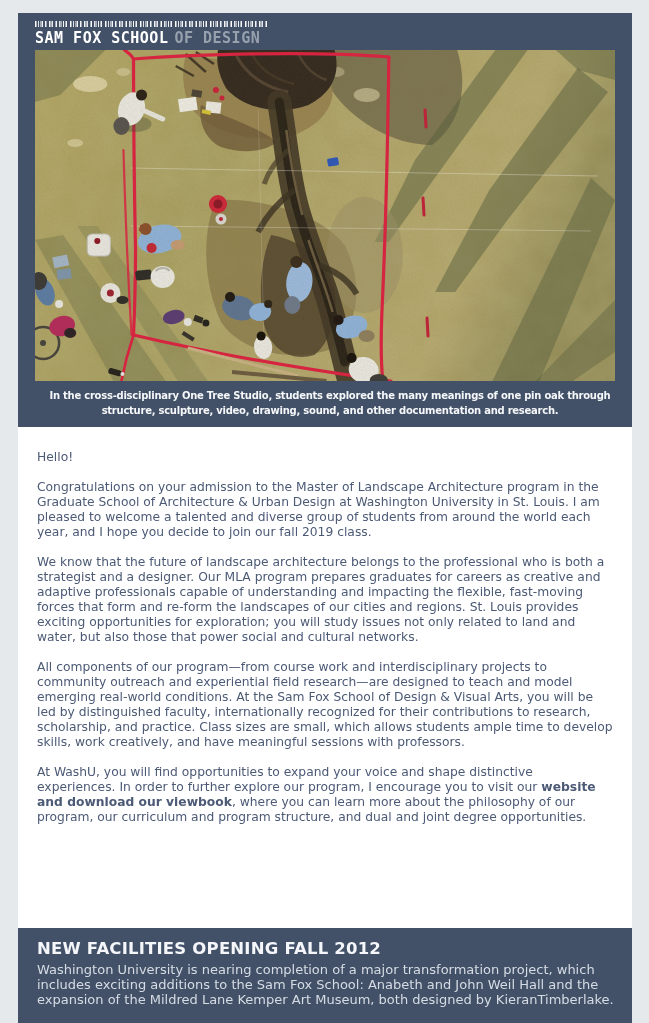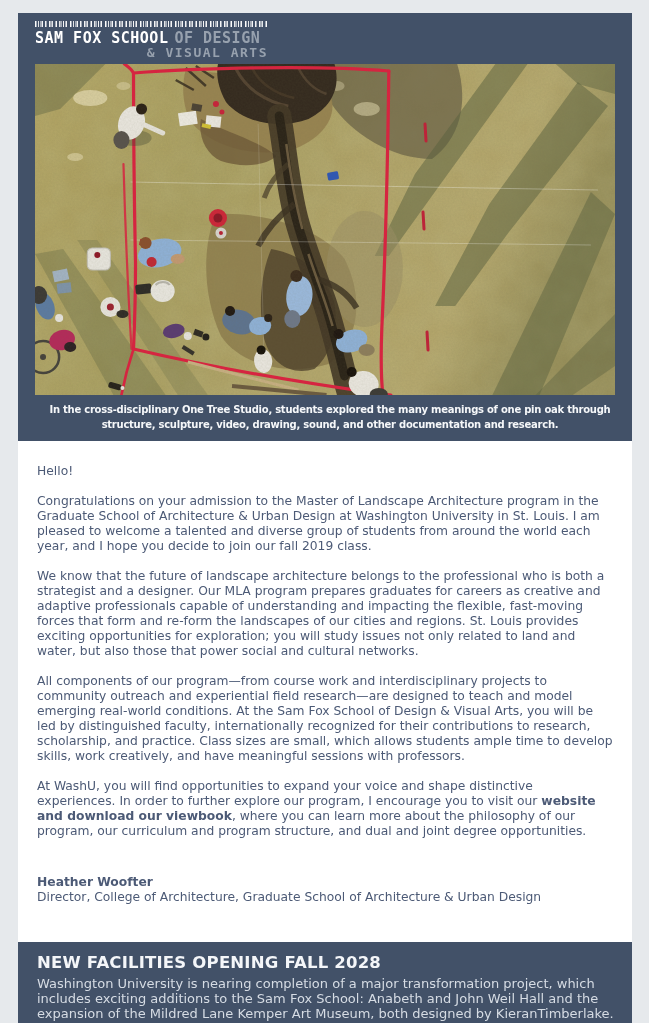--- a/index.html
+++ b/index.html
@@ -44,21 +44,20 @@
 <div class="page">
   <div class="card">
 
     <div class="header-block">
       <div class="logo-area">
         <div class="barcode"></div>
         <div class="logo-line1">
           <span class="logo-school">SAM FOX SCHOOL</span>
           <span class="logo-light">OF DESIGN</span>
         </div>
-        <div class="logo-line2 logo-light">&amp; VISUAL ARTS</div>
       </div>
 
       <div class="photo-wrap">
         <svg width="580" height="331" viewBox="0 0 577 331" preserveAspectRatio="none">
           <defs>
             <linearGradient id="g-grass" x1="0" y1="0" x2="1" y2="0.25">
               <stop offset="0" stop-color="#b2a260"></stop>
               <stop offset="0.35" stop-color="#a89d5e"></stop>
               <stop offset="0.6" stop-color="#b0a266"></stop>
               <stop offset="0.85" stop-color="#b4a56a"></stop>
@@ -226,25 +225,21 @@
 
       <div class="caption">In the cross-disciplinary One Tree Studio, students explored the many meanings of one pin oak through structure, sculpture, video, drawing, sound, and other documentation and research.</div>
     </div>
 
     <div class="letter">
       <p class="greeting">Hello!</p>
       <p>Congratulations on your admission to the Master of Landscape Architecture program in the Graduate School of Architecture &amp; Urban Design at Washington University in St. Louis. I am pleased to welcome a talented and diverse group of students from around the world each year, and I hope you decide to join our fall 2019 class.</p>
       <p>We know that the future of landscape architecture belongs to the professional who is both a strategist and a designer. Our MLA program prepares graduates for careers as creative and adaptive professionals capable of understanding and impacting the flexible, fast-moving forces that form and re-form the landscapes of our cities and regions. St. Louis provides exciting opportunities for exploration; you will study issues not only related to land and water, but also those that power social and cultural networks.</p>
       <p>All components of our program—from course work and interdisciplinary projects to community outreach and experiential field research—are designed to teach and model emerging real-world conditions. At the Sam Fox School of Design &amp; Visual Arts, you will be led by distinguished faculty, internationally recognized for their contributions to research, scholarship, and practice. Class sizes are small, which allows students ample time to develop skills, work creatively, and have meaningful sessions with professors.</p>
       <p><span>At WashU, you will find opportunities to expand your voice and shape distinctive experiences. In order to further explore our program, I encourage you to visit our </span><span class="viewbook-link">website and download our viewbook</span><span>, where you can learn more about the philosophy of our program, our curriculum and program structure, and dual and joint degree opportunities.</span></p>
-      <div class="signature">
-        <div class="sig-name">Heather Woofter</div>
-        <div class="sig-title">Director, College of Architecture, Graduate School of Architecture &amp; Urban Design</div>
-      </div>
     </div>
 
     <div class="footer-block">
-      <h2>NEW FACILITIES OPENING FALL 2028</h2>
+      <h2>NEW FACILITIES OPENING FALL 2012</h2>
       <p>Washington University is nearing completion of a major transformation project, which includes exciting additions to the Sam Fox School: Anabeth and John Weil Hall and the expansion of the Mildred Lane Kemper Art Museum, both designed by KieranTimberlake.</p>
     </div>
 
   </div>
 </div>
 
 </body></html>

